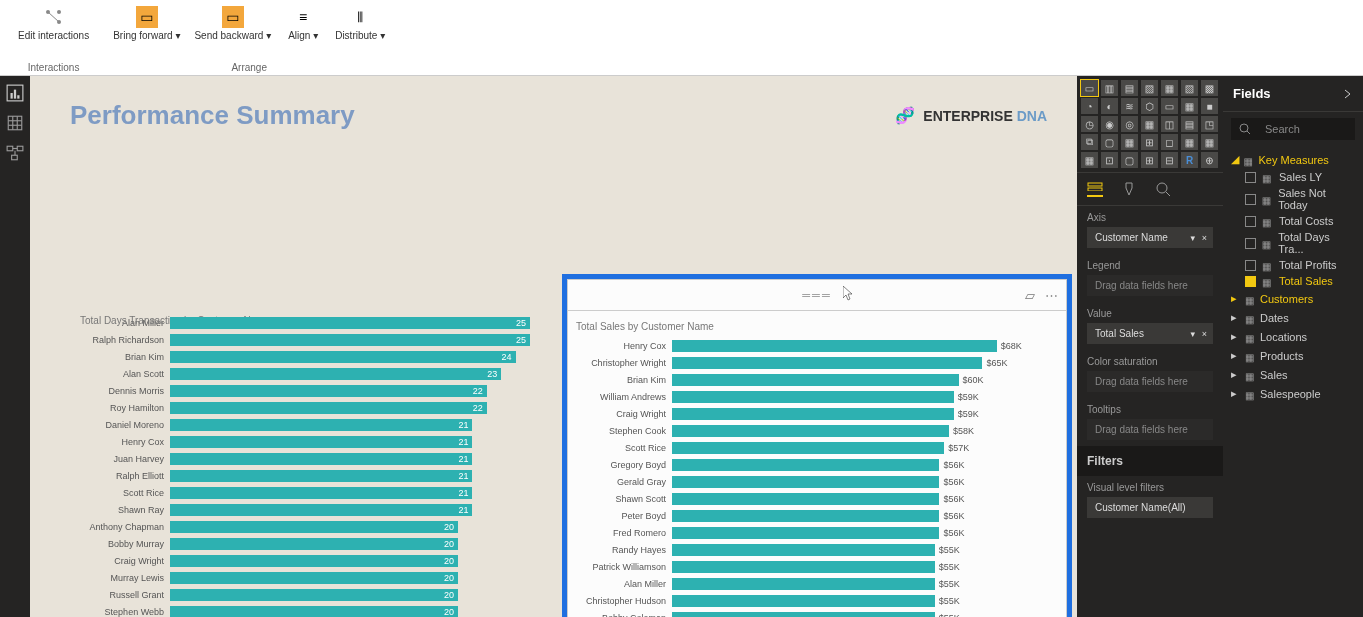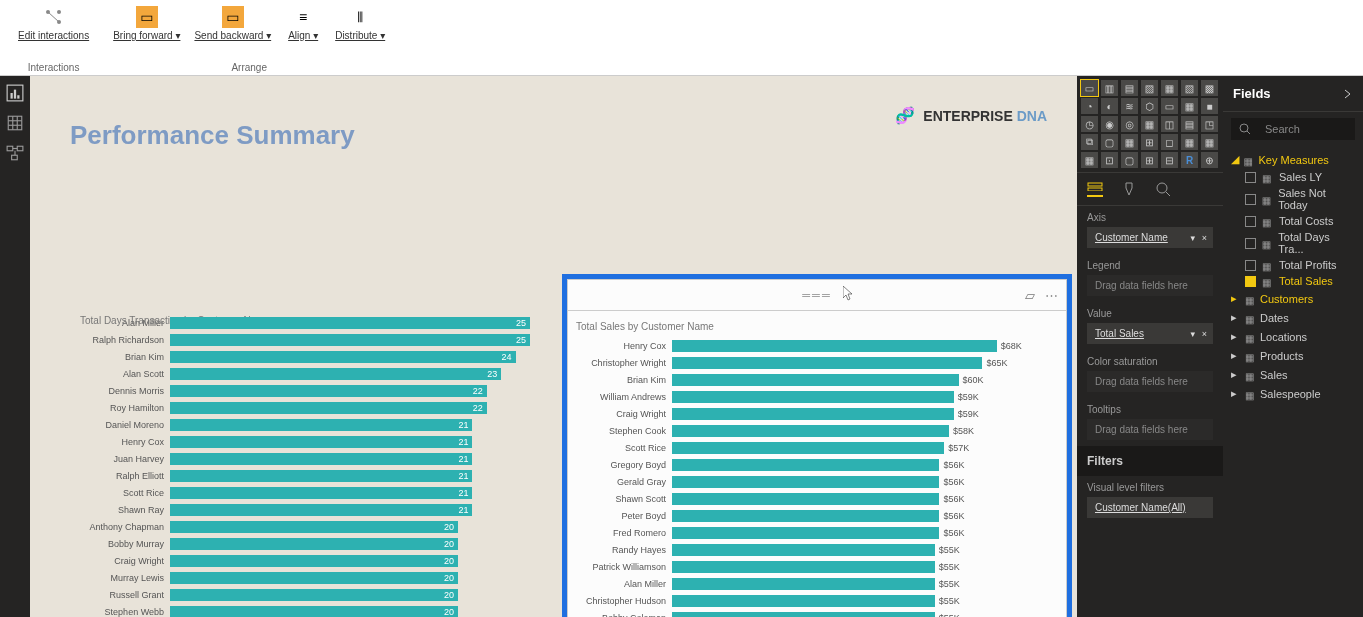--- a/index.html
+++ b/index.html
@@ -3,30 +3,30 @@
   <meta charset="utf-8">
   <style>
     * { margin: 0; padding: 0; box-sizing: border-box; font-family: 'Segoe UI', Tahoma, sans-serif; }
     body { background: #fff; overflow: hidden; width: 1363px; height: 617px; }
     
     .ribbon { height: 76px; background: #fff; display: flex; border-bottom: 1px solid #ccc; padding: 4px 6px 0; }
     .ribbon-group { display: flex; flex-direction: column; align-items: center; padding: 0 8px; }
     .ribbon-group-items { display: flex; gap: 6px; }
     .ribbon-btn { display: flex; flex-direction: column; align-items: center; cursor: pointer; padding: 2px 4px; min-width: 44px; }
     .ribbon-icon { width: 22px; height: 22px; background: #f3a73c; display: flex; align-items: center; justify-content: center; font-size: 14px; }
-    .ribbon-label { font-size: 10px; color: #333; text-align: center; line-height: 1.2; margin-top: 2px; text-decoration: underline; }
+    .ribbon-label { font-size: 10px; color: #333; text-align: center; line-height: 1.2; margin-top: 2px; }
     .ribbon-group-label { font-size: 10px; color: #666; margin-top: auto; padding-bottom: 2px; }
     
     .main-area { display: flex; height: calc(100% - 76px); }
     
     .left-nav { width: 30px; background: #252423; display: flex; flex-direction: column; padding-top: 8px; gap: 12px; align-items: center; }
     .nav-icon { width: 18px; height: 18px; color: #999; cursor: pointer; }
     
     .canvas { flex: 1; background: #e8e3d9; position: relative; overflow: hidden; }
-    .report-title { position: absolute; top: 44px; left: 40px; font-size: 26px; font-weight: 600; color: #7e9bc4; }
+    .report-title { position: absolute; top: 24px; left: 40px; font-size: 26px; font-weight: 600; color: #7e9bc4; }
     .brand { position: absolute; top: 30px; right: 30px; display: flex; align-items: center; gap: 8px; font-size: 14px; font-weight: 700; color: #333; }
     .brand-dna { color: #6b9bc7; }
     .brand-icon { font-size: 16px; color: #6b9bc7; }
     
     .chart { position: absolute; }
     .chart-left { top: 215px; left: 40px; width: 460px; }
     .chart-right { top: 198px; left: 532px; width: 510px; height: 400px; }
     .chart-selected { border: 5px solid #1f6fe0; }
     .chart-header { height: 32px; background: #fcfcfc; border: 1px solid #ccc; display: flex; align-items: center; padding: 0 8px; position: relative; }
     .chart-grip { position: absolute; left: 50%; transform: translateX(-50%); color: #888; font-size: 11px; letter-spacing: 2px; }
@@ -59,21 +59,21 @@
     .viz-icons { display: grid; grid-template-columns: repeat(7, 1fr); gap: 2px; padding: 4px; border-bottom: 1px solid #3a3937; }
     .viz-icon { width: 17px; height: 16px; background: #4a4947; cursor: pointer; display: flex; align-items: center; justify-content: center; font-size: 10px; color: #ccc; }
     .viz-icon.sel { outline: 1.5px solid #f2c811; }
     
     .viz-tabs { display: flex; gap: 18px; padding: 8px 10px; border-bottom: 1px solid #3a3937; }
     .viz-tab { cursor: pointer; color: #999; }
     .viz-tab.active { color: #f2c811; border-bottom: 2px solid #f2c811; padding-bottom: 4px; }
     
     .viz-section { padding: 6px 10px; }
     .viz-section-title { font-size: 10px; color: #999; margin-bottom: 4px; }
-    .viz-field-box { background: #3a3937; padding: 5px 8px; color: #ddd; font-size: 10px; position: relative; text-decoration: underline; }
+    .viz-field-box { background: #3a3937; padding: 5px 8px; color: #ddd; font-size: 10px; position: relative; }
     .viz-field-box .caret { position: absolute; right: 18px; top: 6px; font-size: 9px; }
     .viz-field-box .x { position: absolute; right: 6px; top: 6px; font-size: 9px; }
     .viz-placeholder { background: #2b2a29; padding: 5px 8px; color: #888; font-size: 10px; }
     .filters-head { background: #1a1918; padding: 8px 10px; font-weight: 600; font-size: 12px; }
     
     .search-box { margin: 6px 8px; padding: 5px 8px; background: #1a1918; color: #888; font-size: 11px; display: flex; align-items: center; gap: 14px; }
     .field-group { padding: 4px 8px; }
     .field-group-head { display: flex; align-items: center; gap: 4px; font-size: 11px; padding: 3px 0; cursor: pointer; }
     .field-group-head.expanded { color: #f2c811; }
     .field-item { display: flex; align-items: center; gap: 6px; font-size: 11px; padding: 2px 0 2px 14px; cursor: pointer; color: #ccc; }

